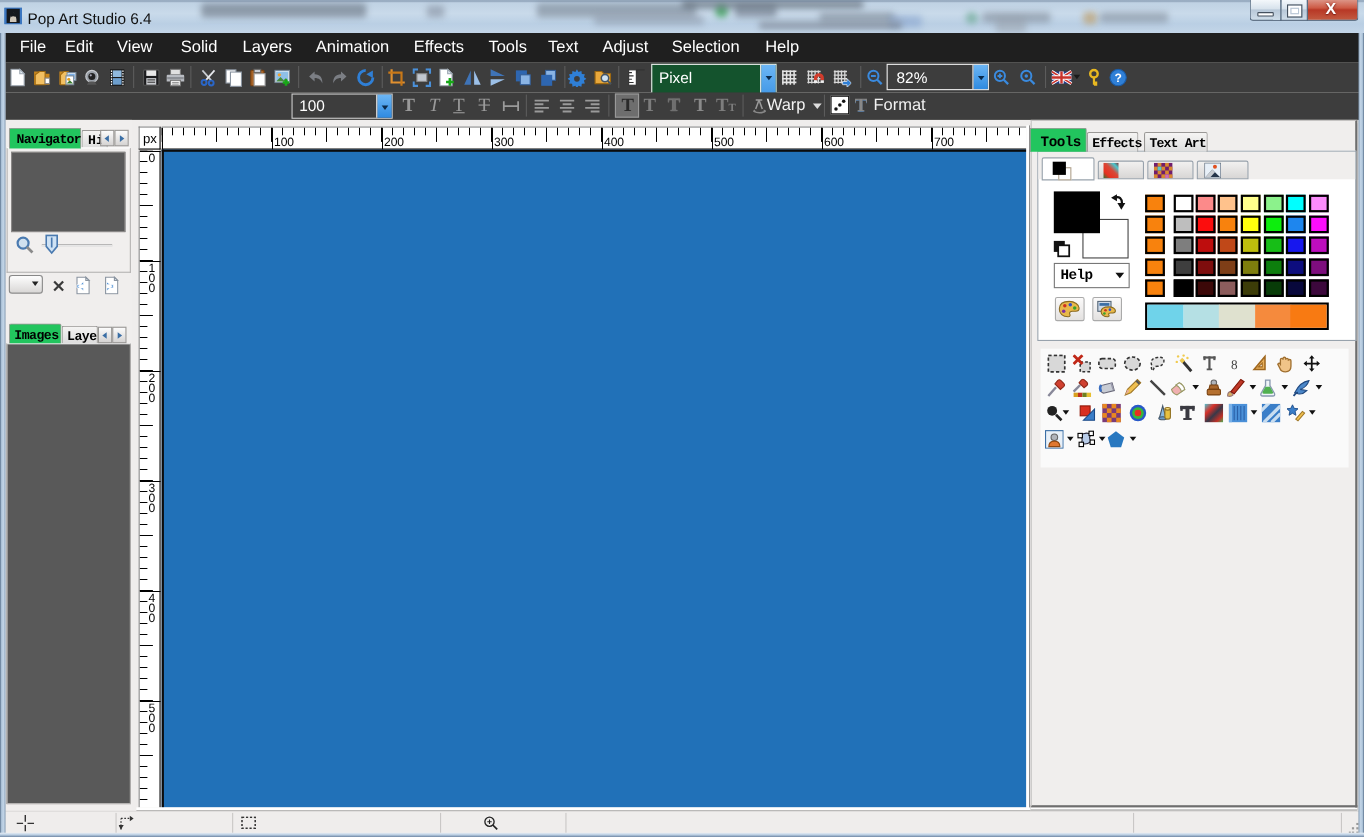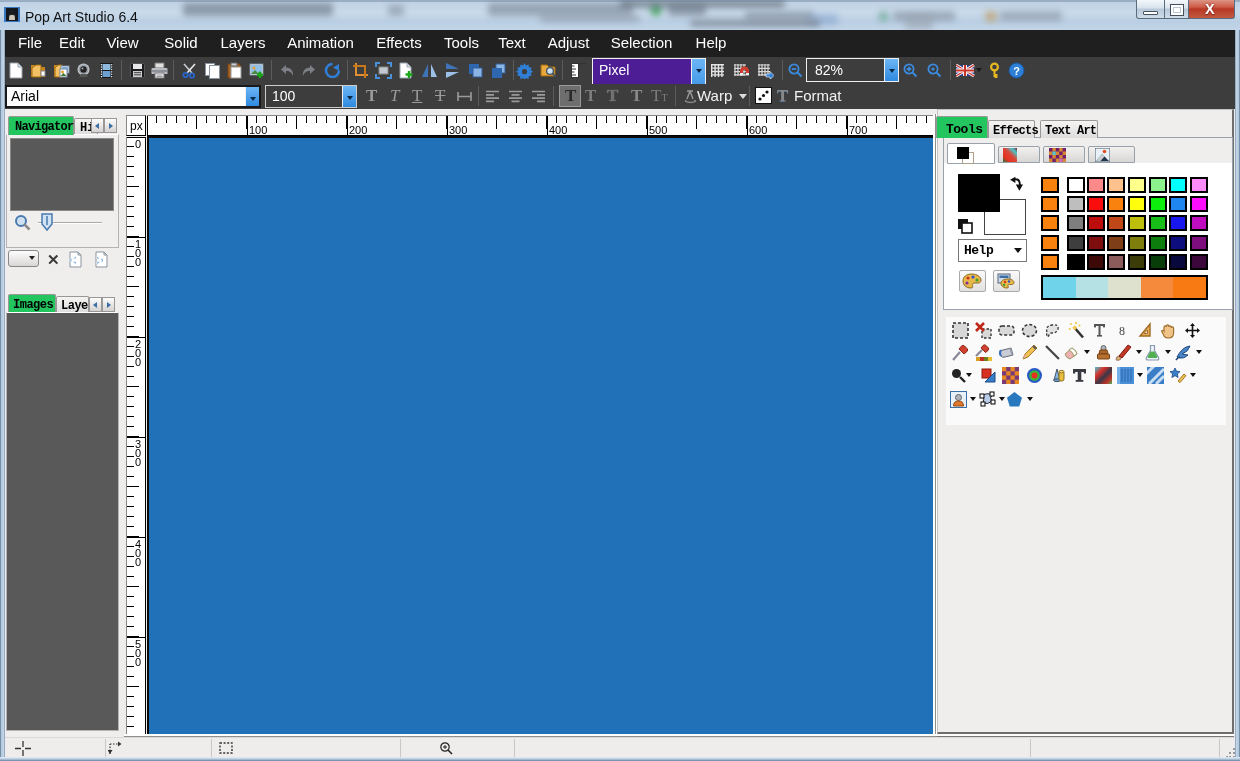--- a/index.html
+++ b/index.html
@@ -17,21 +17,21 @@
     background:linear-gradient(to bottom,#f4f8fb 0%,#d7e2ec 45%,#b8c8d8 50%,#cfdde9 100%); }
   
   #menubar { position:absolute; left:5px; top:30px; width:1231px; height:27px; background:#1F1F1F; }
   .mitem { position:absolute; top:4px; transform:translateX(-50%); color:#fff; font-size:15px; white-space:nowrap; }
   
   #toolbar1 { position:absolute; left:5px; top:57px; width:1231px; height:27px; background:#3D3D3D; }
   #toolbar2 { position:absolute; left:5px; top:84px; width:1231px; height:25px; background:#3D3D3D; }
   .tsep { position:absolute; top:3px; width:1px; height:20px; background:#5c5c5c; }
   .ticon { position:absolute; top:5px; width:17px; height:17px; }
   .ticon svg { display:block; }
-  #comboPixel { position:absolute; left:587px; top:1px; width:114px; height:42px; background:#4c1d95; border:1px solid #f0f0f0; }
+  #comboPixel { position:absolute; left:587px; top:1px; width:114px; height:42px; background:#14532d; border:1px solid #f0f0f0; }
   #comboPixel span { position:absolute; left:6px; top:3px; color:#fff; font-size:14px; }
   #comboPixel::after, #combo100pct::after, #comboFont::after, #combo100::after { content:""; position:absolute; right:0; top:0; bottom:0; width:13px;
     background:linear-gradient(to bottom,#6cb6f5,#2f8ae0); border-left:1px solid #f0f0f0; }
   #comboPixel::before, #combo100pct::before, #comboFont::before, #combo100::before { content:""; position:absolute; right:3px; top:10px; width:0; height:0;
     border:3.5px solid transparent; border-top:4.5px solid #0b2a4a; z-index:2; }
   #combo100pct { position:absolute; left:801px; top:1px; width:93px; height:24px; background:#3D3D3D; border:1px solid #f0f0f0; }
   #combo100pct span { position:absolute; left:8px; top:3px; color:#fff; font-size:14px; }
   #comboFont { position:absolute; left:0px; top:1px; width:256px; height:23px; background:#fff; border:2px solid #1a1a1a; }
   #comboFont span { position:absolute; left:4px; top:1px; color:#000; font-size:14px; }
   #combo100 { position:absolute; left:260px; top:1px; width:92px; height:23px; background:#3D3D3D; border:1px solid #ccc; }
@@ -420,23 +420,20 @@
       </svg>
     </div>
   <div class="ticon" style="left:1003px">
       <svg width="17" height="17">
         <circle cx="8.5" cy="8.5" r="7.4" fill="#2f7fd6" stroke="#1a5ca8"></circle>
         <text x="8.5" y="12.5" text-anchor="middle" font-size="11" font-weight="bold" fill="#fff" font-family="Liberation Sans">?</text>
       </svg>
     </div>
 </div>
 <div id="toolbar2">
-  <div id="comboFont">
-      <span>Arial</span>
-    </div>
   <div id="combo100">
       <span>100</span>
     </div>
   <div class="t2" style="left:361px;font-weight:bold">T</div>
   <div class="t2" style="left:385px;font-style:italic">T</div>
   <div class="t2" style="left:407px;text-decoration:underline">T</div>
   <div class="t2" style="left:430px;text-decoration:line-through">T</div>
   <div class="t2icon" style="left:451px"><svg width="17" height="17">
         <path d="M2 4 v9 M15 4 v9 M2 8.5 h13" stroke="#9a9a9a" stroke-width="1.6"></path>
       </svg></div>
@@ -456,21 +453,21 @@
           <path d="M2 3.5 h13 M7 6.8 h8 M2 10.1 h13 M7 13.4 h8"></path>
         </g>
       </svg></div>
   <div class="tsep" style="left:548px;top:2px"></div>
   <div class="t2btn" style="left:554px">
       <span class="ttex">T</span>
     </div>
   <div class="t2" style="left:580px;font-weight:bold;color:#7d7d7d">T</div>
   <div class="t2" style="left:602px;font-weight:bold;color:#6f6f6f;text-shadow:0 0 1px #aaa">T</div>
   <div class="t2" style="left:626px;font-weight:bold;color:#8a8a8a">T</div>
-  <div class="t2" style="left:646px;font-weight:normal;color:#7d7d7d">T<span style="font-size:10px">T</span></div>
+  <div class="t2" style="left:646px;font-weight:bold;color:#7d7d7d">T<span style="font-size:10px">T</span></div>
   <div class="tsep" style="left:670px;top:2px"></div>
   <div class="t2icon" style="left:677px"><svg width="17" height="17">
         <path d="M5 3 L11 3 M8 3 L5 11 M8 3 L11 11" stroke="#999" stroke-width="1.4" fill="none"></path>
         <path d="M3 13 q5.5 3 11 0" stroke="#888" stroke-width="1.4" fill="none"></path>
         <path d="M3 13 l1.5 -1 M3 13 l1.8 .9 M14 13 l-1.8 -1 M14 13 l-1.8 .9" stroke="#888" stroke-width="1"></path>
       </svg></div>
   <div style="position:absolute;left:692px;top:3px;color:#f2f2f2;font-size:15px">Warp</div>
   <div style="position:absolute;left:734px;top:10px;width:0;height:0;border:4px solid transparent;border-top:5px solid #ddd"></div>
   <div class="tsep" style="left:744px;top:2px"></div>
   <div style="position:absolute;left:750px;top:3px;width:17px;height:17px;background:#fff;border:1px solid #111"><svg width="15" height="15">

